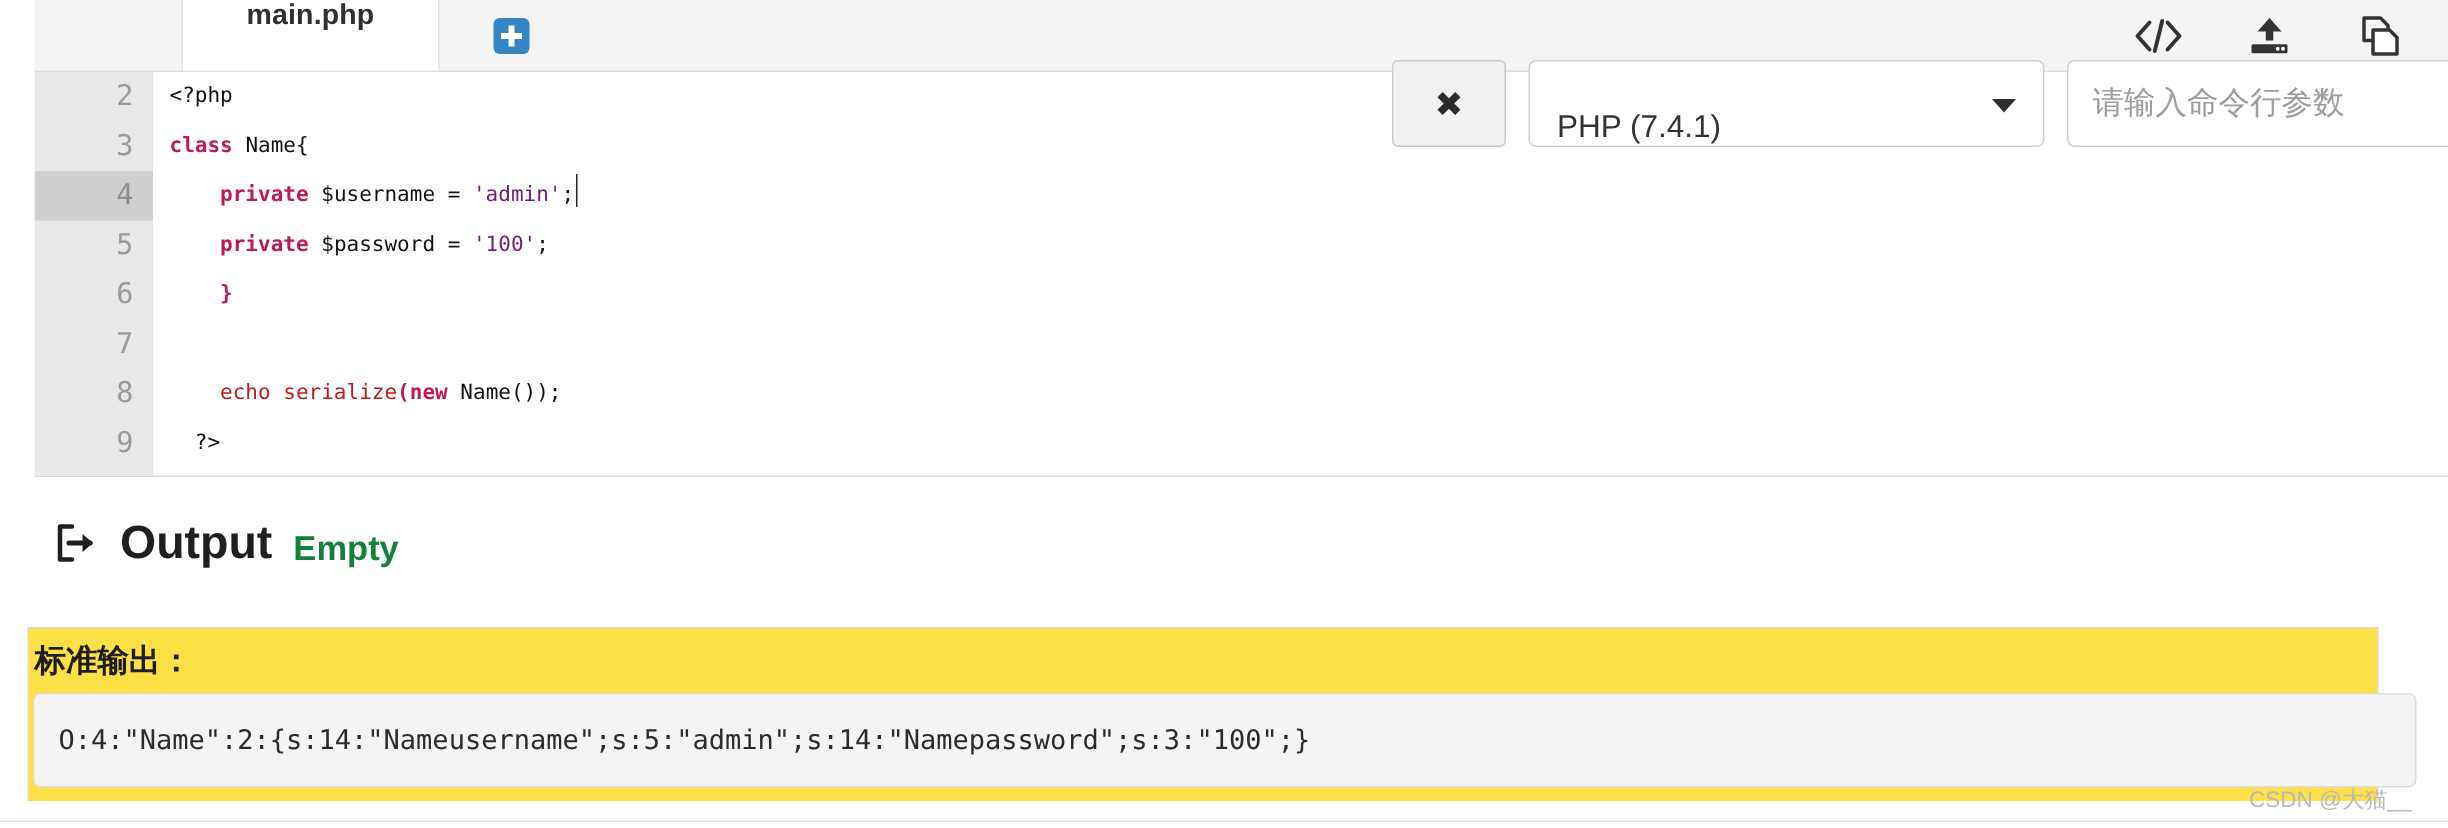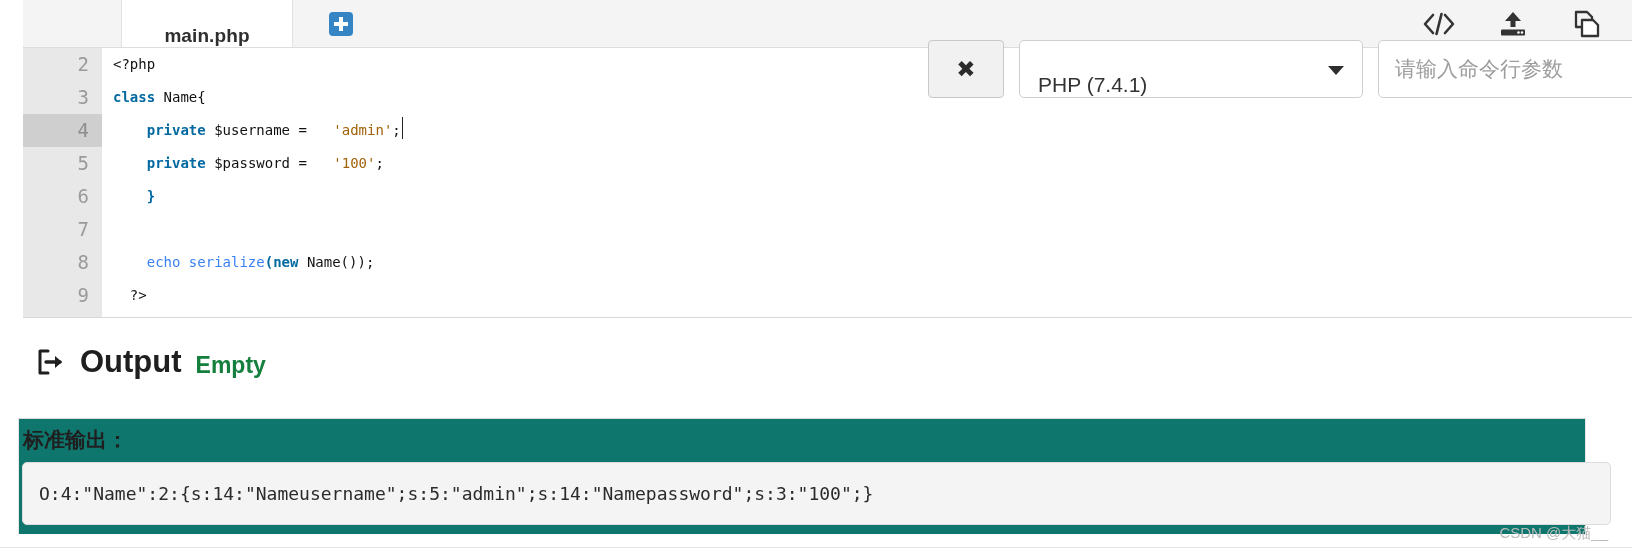--- a/index.html
+++ b/index.html
@@ -27,21 +27,21 @@
   }
   .tab-gutter-spacer {
     width: 99px; height: 100%;
     background: #f4f4f4;
     border-right: 1px solid #e2e2e2;
   }
   .tab {
     width: 171px; height: 100%;
     background: #ffffff;
     border-right: 1px solid #e2e2e2;
-    display: flex; align-items: flex-end; justify-content: center;
+    display: flex; align-items: flex-start; justify-content: center;
     font-size: 19px; font-weight: bold; color: #2f2f2f;
     letter-spacing: .1px;
   }
   .tab-add {
     width: 96px; height: 100%;
     display: flex; align-items: center; justify-content: center;
   }
   .add-box {
     width: 24px; height: 24px; border-radius: 4px;
     background: #3585c4;
@@ -83,23 +83,23 @@
 
   .code-lines {
     position: absolute; left: 79px; top: 0; right: 0; height: 100%;
     padding-left: 11px;
     font-family: "DejaVu Sans Mono", monospace;
     font-size: 14px;
     color: #111111;
     white-space: pre;
   }
   .code-row { height: 33px; line-height: 33px; position: relative; }
-  .kw   { font-weight: bold; color: #0369a1; }
-  .str  { color: #a16207; margin-left: 18px; }
-  .fn   { color: #3b82f6; }
+  .kw   { font-weight: bold; color: #be185d; }
+  .str  { color: #701a75; }
+  .fn   { color: #b91c1c; }
   .plain{ color: #111111; }
   .caret {
     display: inline-block; width: 1px; height: 22px;
     background: #222222; vertical-align: -4px; margin-left: 1px;
   }
 
   
   .run-controls {
     position: absolute; left: 905px; top: 40px;
     display: flex; align-items: flex-start; gap: 15px;
@@ -146,21 +146,21 @@
     position: absolute; left: 36px; top: 344px;
     display: flex; align-items: center; gap: 14px; text-align: right;
   }
   .out-icon { color: #1f1f1f; display: flex; align-items: center; }
   .out-title { font-size: 31px; font-weight: bold; color: #1f1f1f; }
   .out-empty { font-size: 23px; font-weight: bold; color: #15803d; margin-top: 6px; }
 
   
   .stdout-panel {
     position: absolute; left: 18px; top: 418px; width: 1568px; height: 116px;
-    background: #0f766e;
+    background: #fde047;
     border-top: 1px solid #d8d8d8;
     border-left: 1px solid #e6e6e6;
     border-right: 1px solid #e6e6e6;
   }
   .stdout-label {
     position: absolute; left: 4px; top: 7px;
     font-size: 21px; font-weight: bold; color: #1f1f1f;
   }
   .stdout-box {
     position: absolute; left: 3px; top: 43px; width: 1589px; height: 63px;

